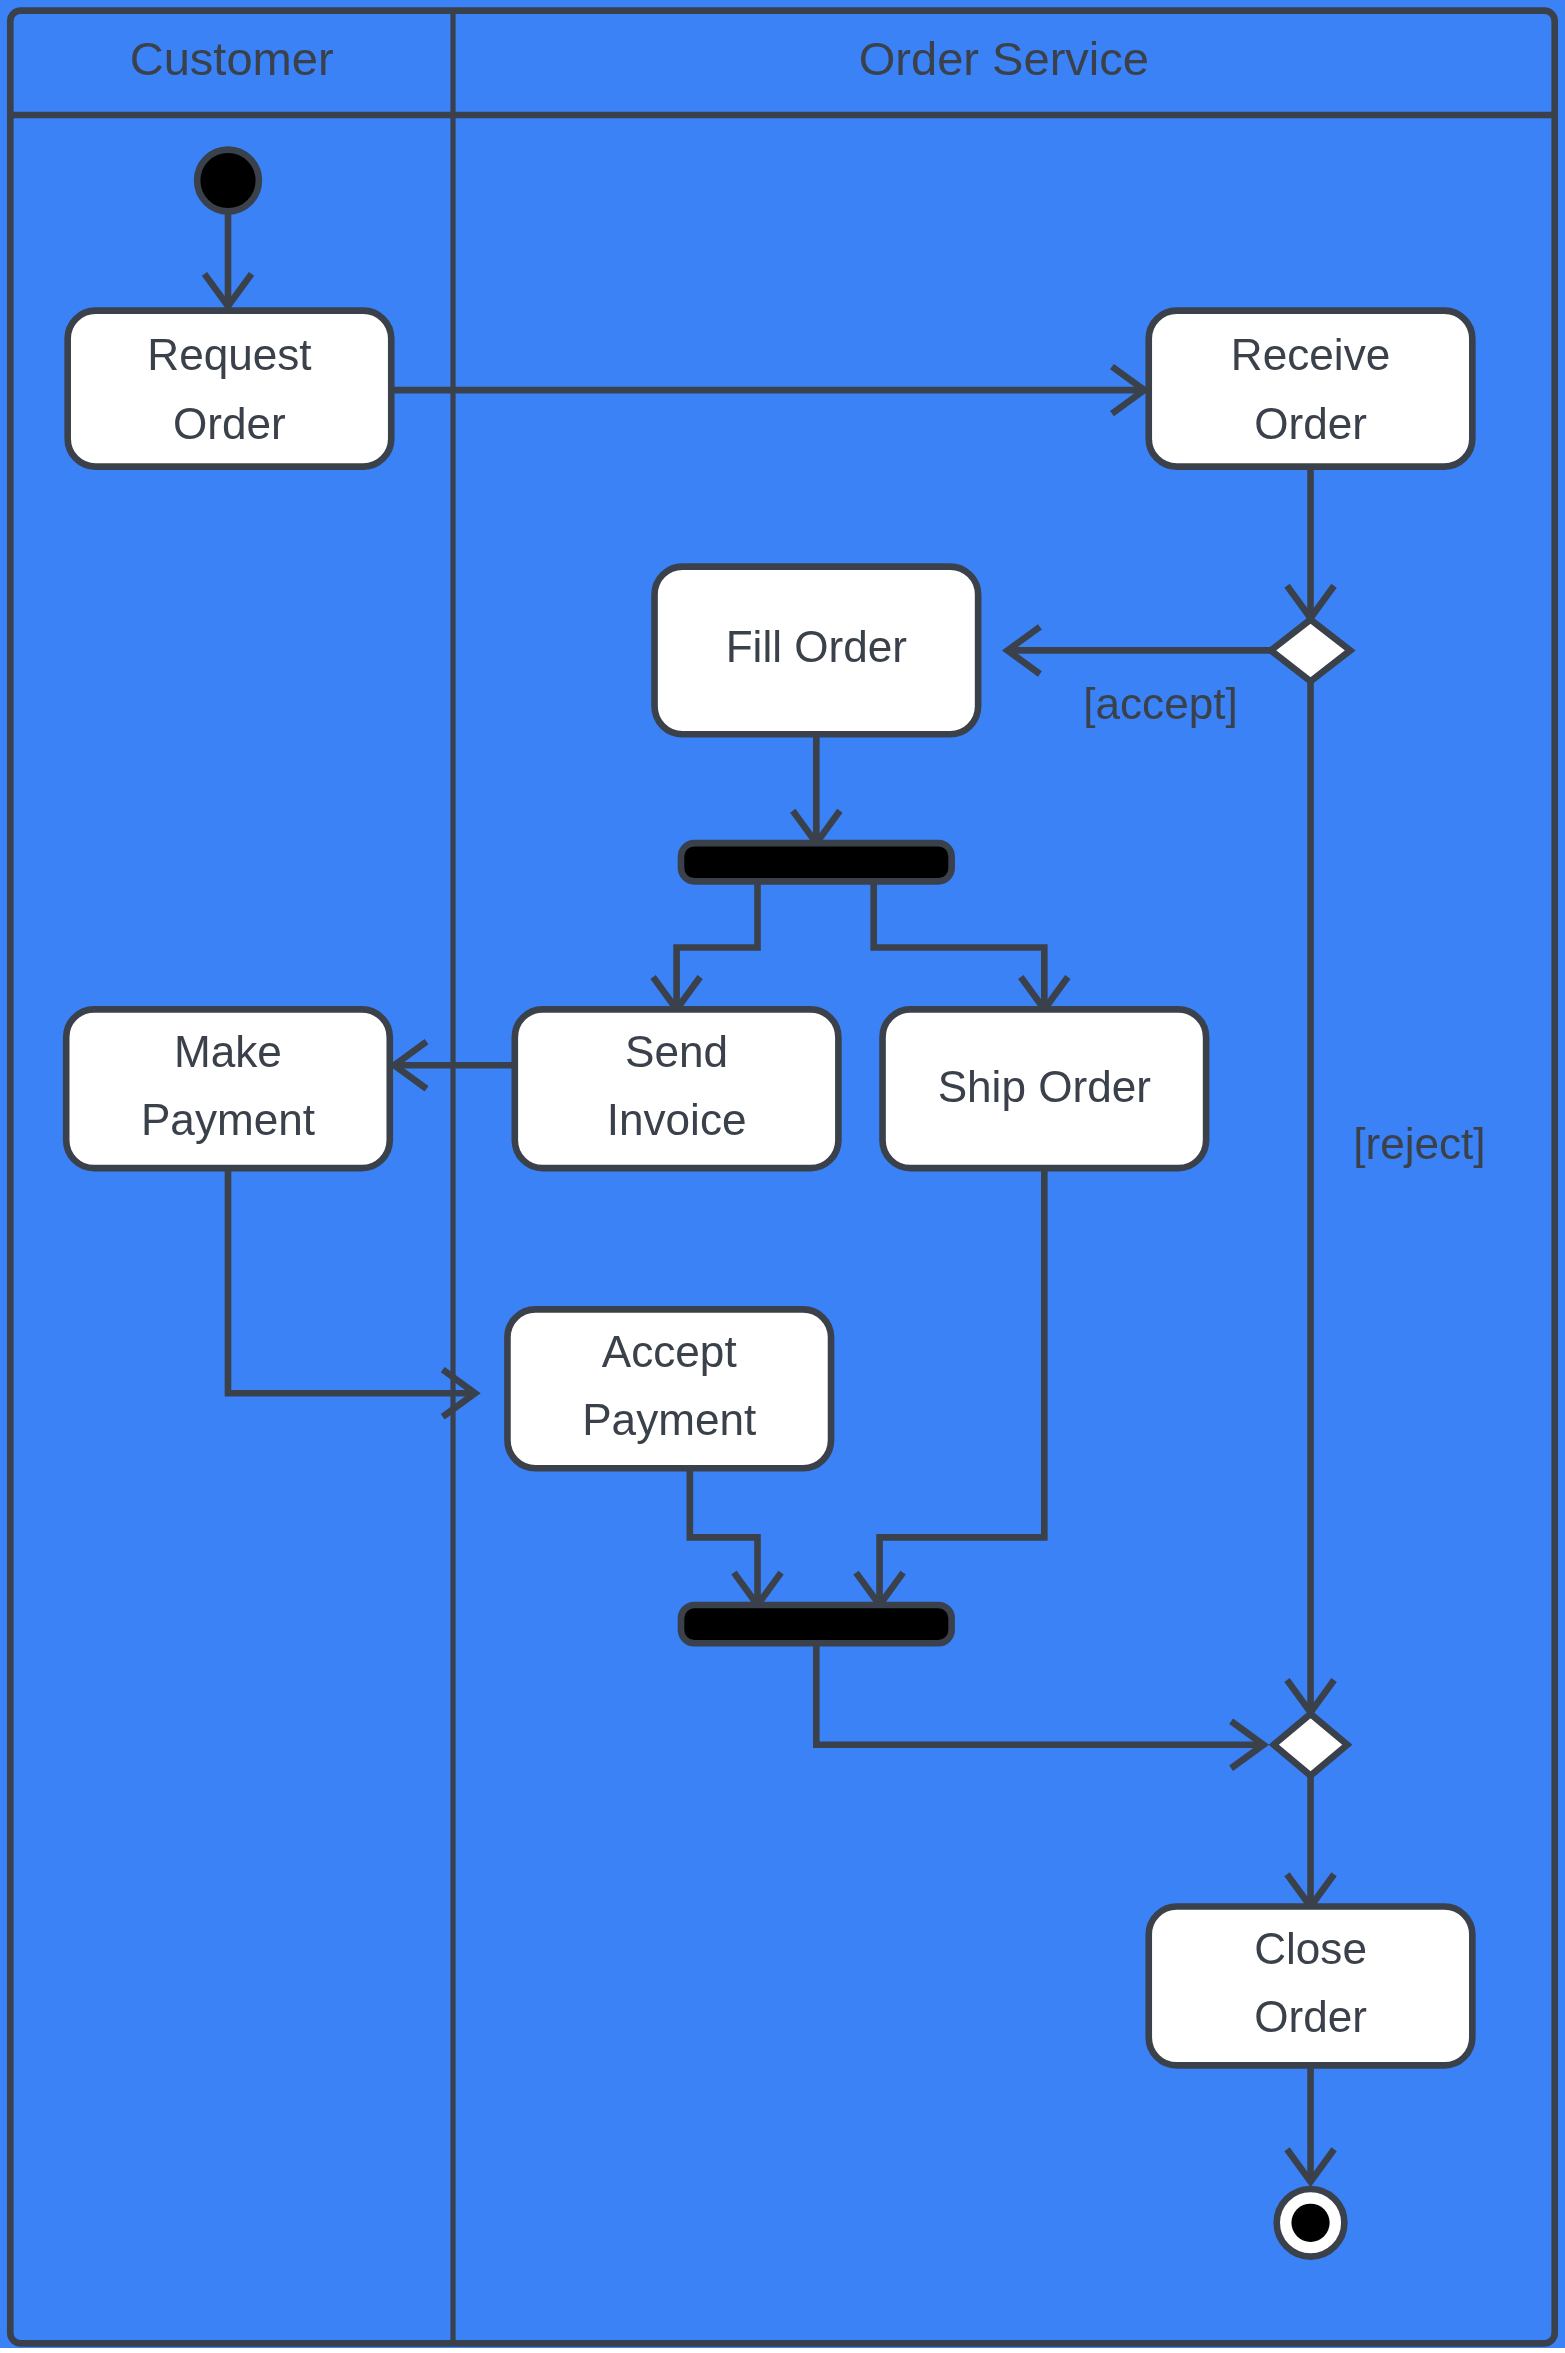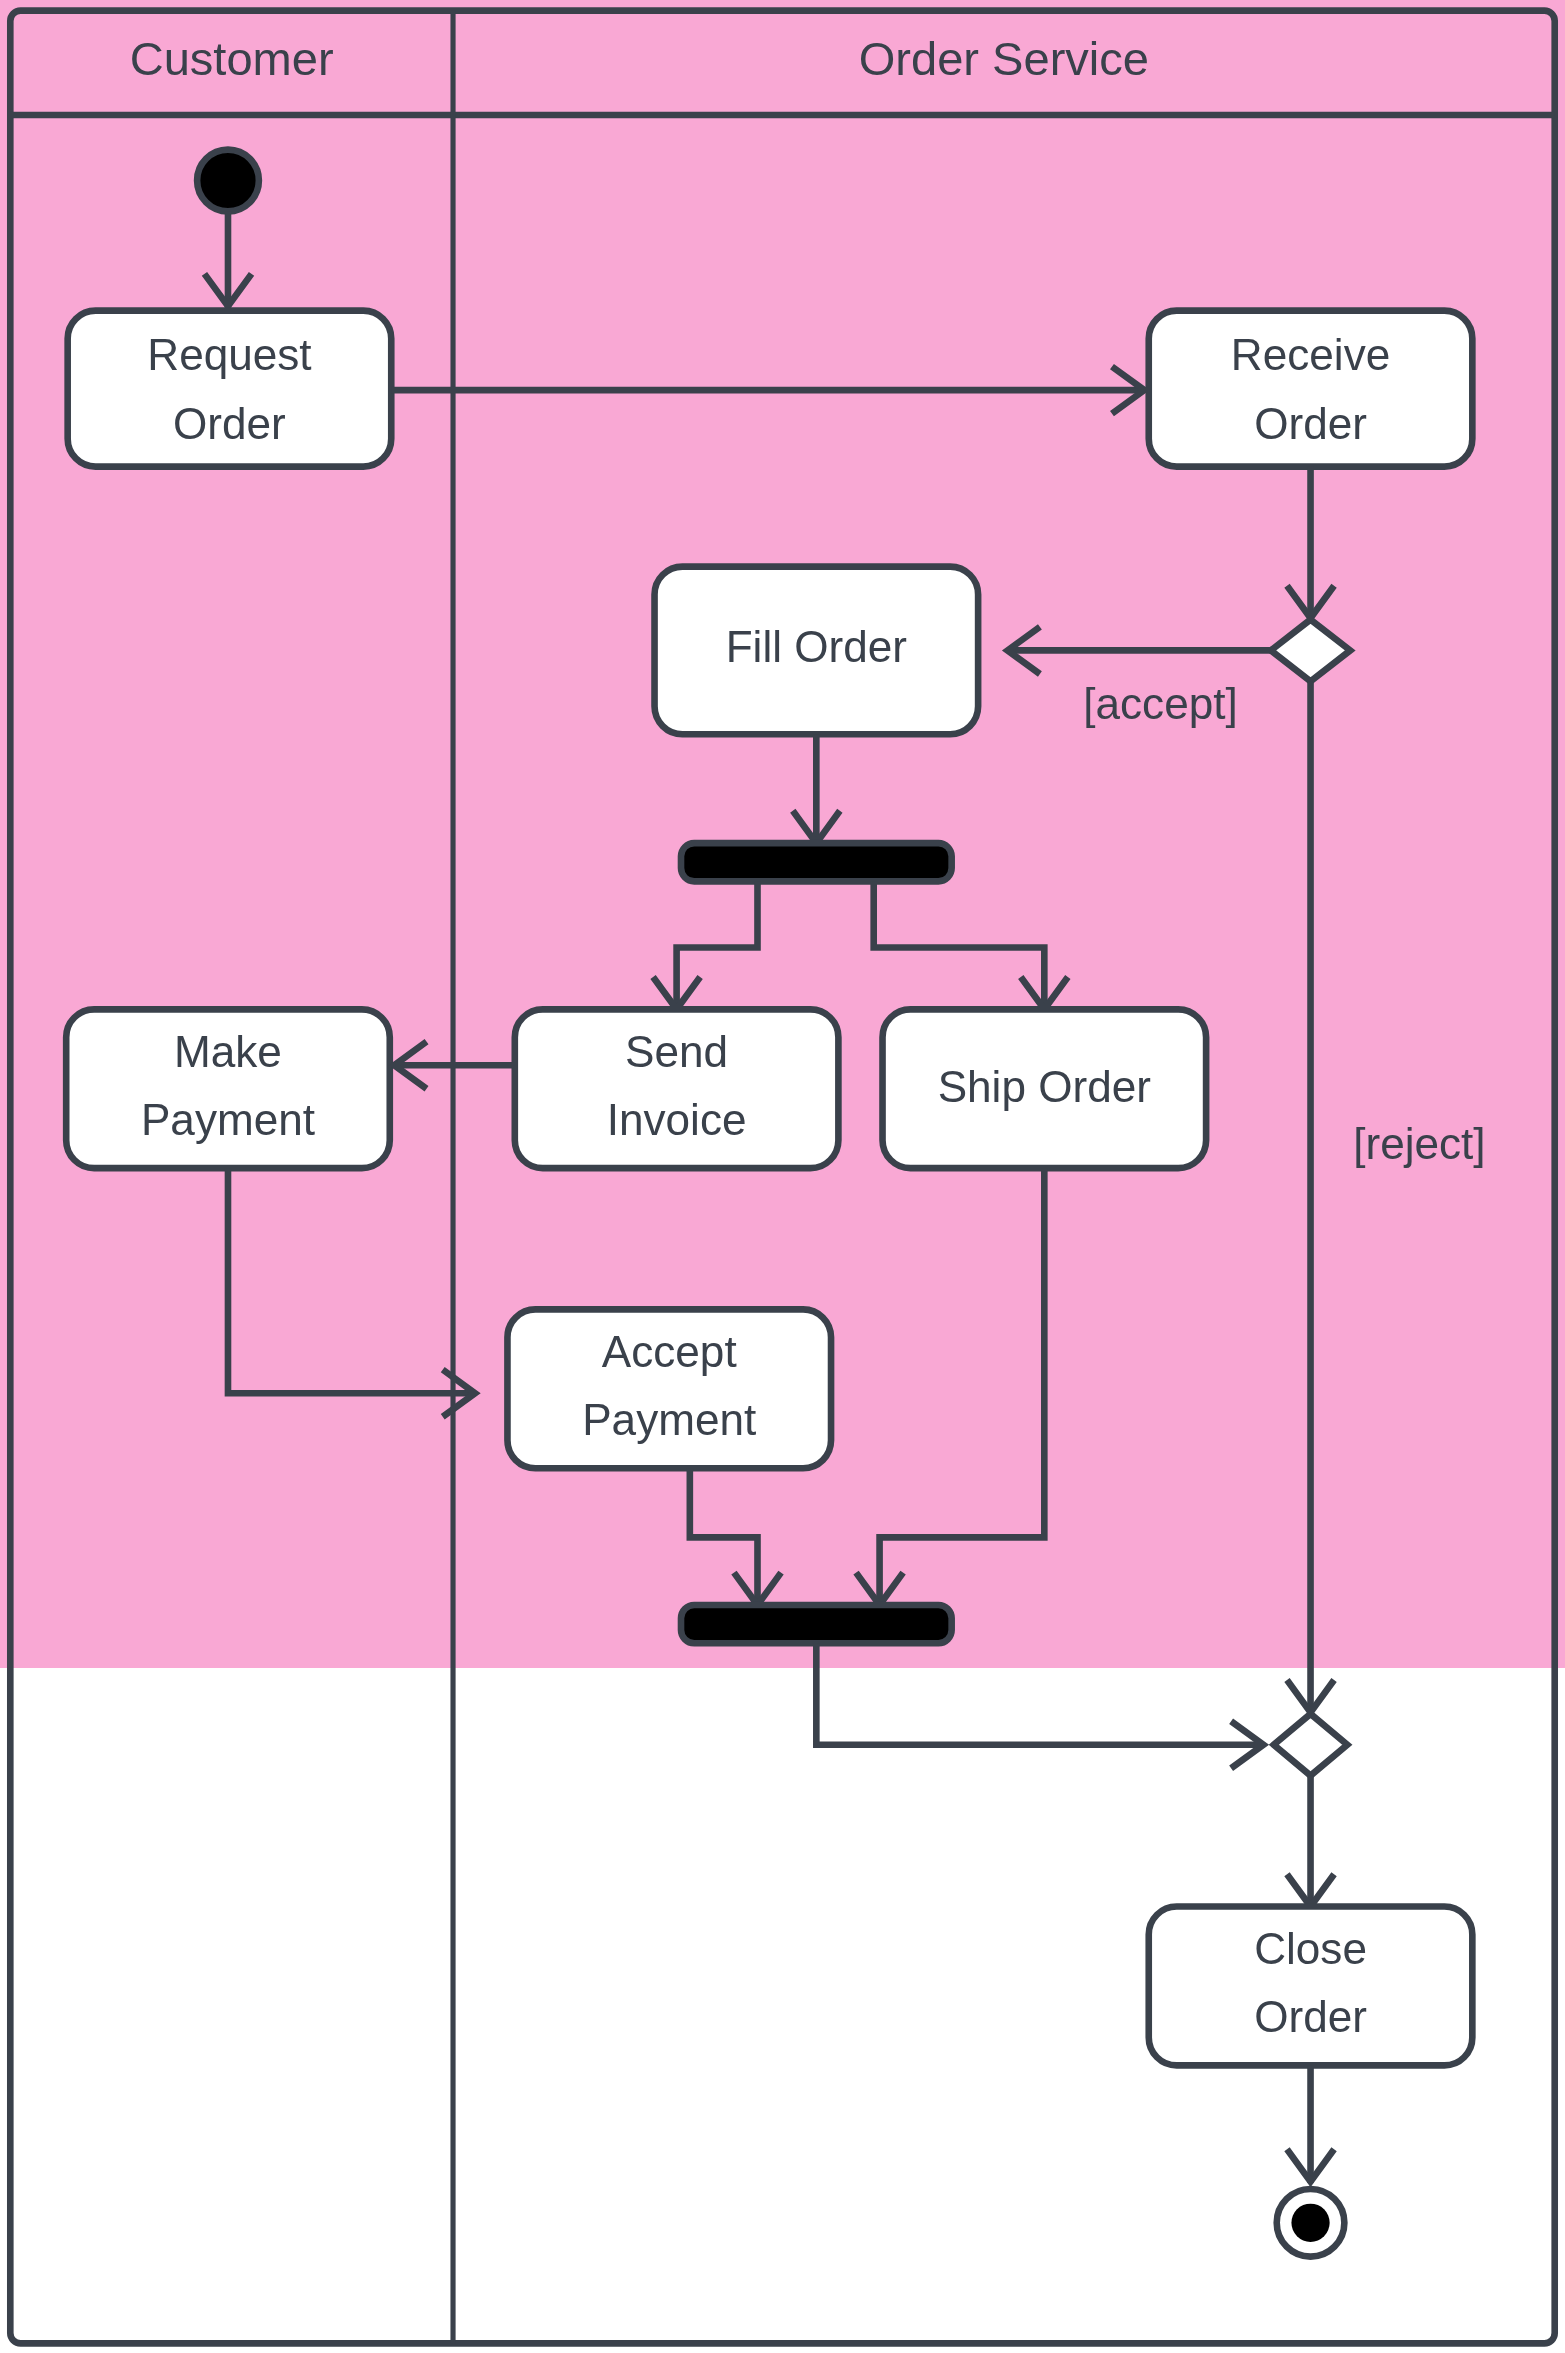--- a/index.html
+++ b/index.html
@@ -10,22 +10,22 @@
   }
   body {
     width: 1565px;
     height: 2354px;
     font-family: "Liberation Sans", sans-serif;
     overflow: hidden;
   }
   #diagram-root {
     position: relative;
     width: 1565px;
-    height: 1668px;
-    background: #f9a8d4;
+    height: 2348px;
+    background: #3b82f6;
   }
   svg.diagram-canvas {
     display: block;
     width: 1565px;
     height: 2354px;
   }
   .node-shape {
     fill: #ffffff;
     stroke: #3a414b;
     stroke-width: 9;

